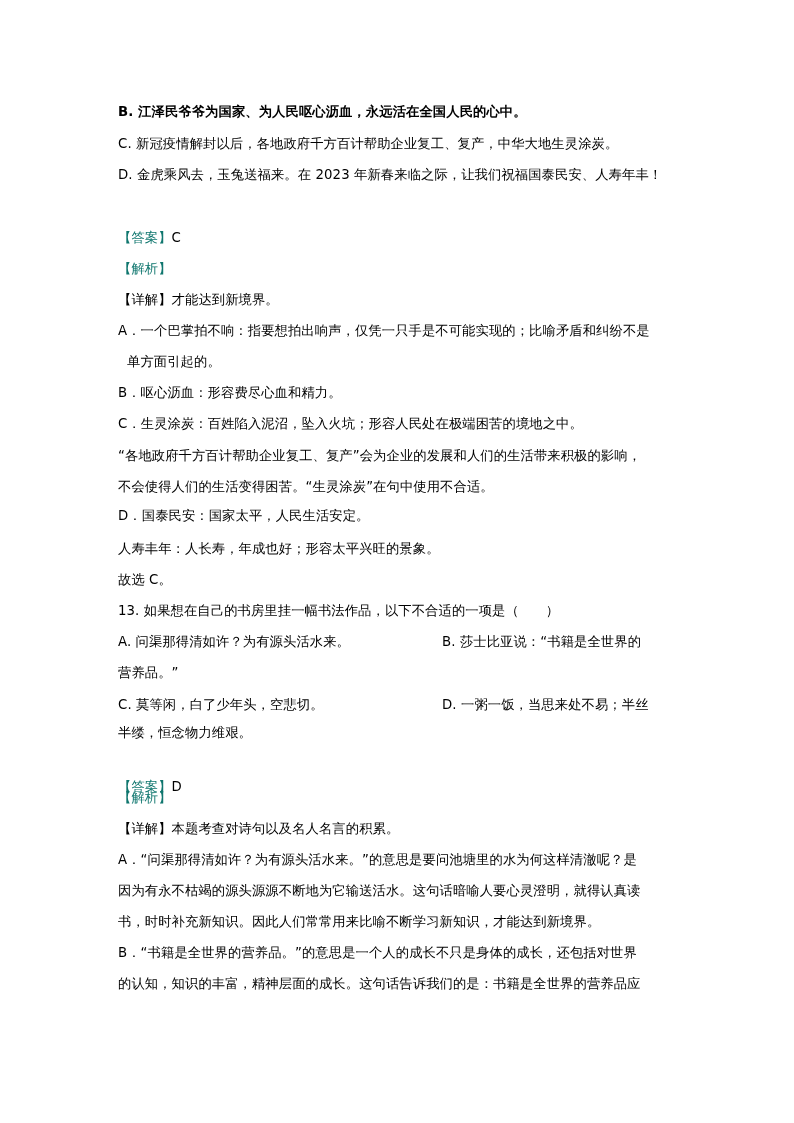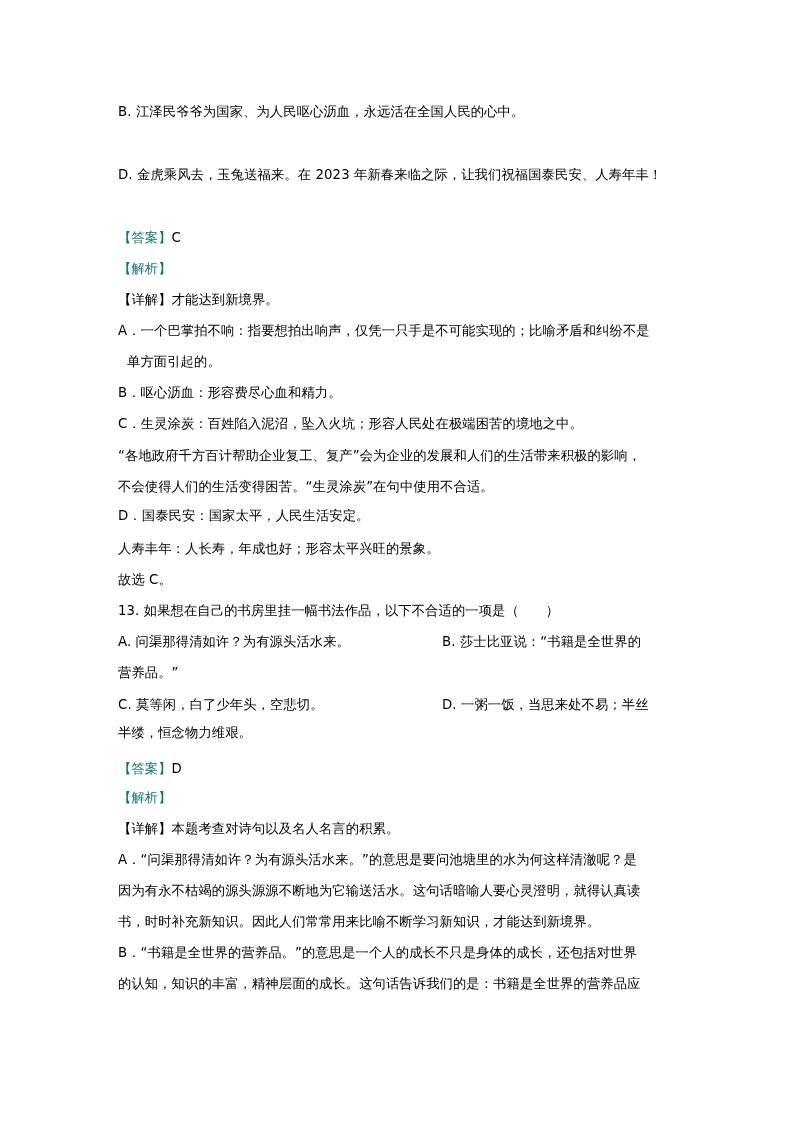--- a/index.html
+++ b/index.html
@@ -47,21 +47,22 @@
     .two-col {
       width: 560px;
       height: 18px;
     }
   </style>
 </head>
 <body>
 
 <div class="page">
 
-  <div class="line" style="top:103px;">B. 江泽民爷爷为国家、为人民呕心沥血，永远活在全国人民的心中。</div>
+  <div class="line" style="top:103px;font-weight:bold;">B. 江泽民爷爷为国家、为人民呕心沥血，永远活在全国人民的心中。</div>
+  <div class="line" style="top:135px;">C. 新冠疫情解封以后，各地政府千方百计帮助企业复工、复产，中华大地生灵涂炭。</div>
   <div class="line" style="top:166px;">D. 金虎乘风去，玉兔送福来。在 2023 年新春来临之际，让我们祝福国泰民安、人寿年丰！</div>
 
   <div class="line" style="top:229px;">
     <span class="label">【答案】</span><span class="answer-letter">C</span>
   </div>
   <div class="line label" style="top:260px;">【解析】</div>
   <div class="line" style="top:291px;">【详解】才能达到新境界。</div>
   <div class="line" style="top:322px;">A．一个巴掌拍不响：指要想拍出响声，仅凭一只手是不可能实现的；比喻矛盾和纠纷不是</div>
   <div class="line" style="top:353px;margin-left:9px;">单方面引起的。</div>
   <div class="line" style="top:384px;">B．呕心沥血：形容费尽心血和精力。</div>
@@ -77,21 +78,21 @@
     <span class="col-left">A. 问渠那得清如许？为有源头活水来。</span>
     <span class="col-right" style="left:324px;">B. 莎士比亚说：“书籍是全世界的</span>
   </div>
   <div class="line" style="top:664px;">营养品。”</div>
   <div class="line two-col" style="top:696px;">
     <span class="col-left">C. 莫等闲，白了少年头，空悲切。</span>
     <span class="col-right" style="left:324px;">D. 一粥一饭，当思来处不易；半丝</span>
   </div>
   <div class="line" style="top:724px;">半缕，恒念物力维艰。</div>
 
-  <div class="line" style="top:760px;text-align:right;">
+  <div class="line" style="top:778px;text-align:right;">
     <span class="label">【答案】</span><span class="answer-letter">D</span>
   </div>
   <div class="line label" style="top:789px;">【解析】</div>
   <div class="line" style="top:820px;">【详解】本题考查对诗句以及名人名言的积累。</div>
   <div class="line" style="top:851px;">A．“问渠那得清如许？为有源头活水来。”的意思是要问池塘里的水为何这样清澈呢？是</div>
   <div class="line" style="top:882px;">因为有永不枯竭的源头源源不断地为它输送活水。这句话暗喻人要心灵澄明，就得认真读</div>
   <div class="line" style="top:913px;">书，时时补充新知识。因此人们常常用来比喻不断学习新知识，才能达到新境界。</div>
   <div class="line" style="top:944px;">B．“书籍是全世界的营养品。”的意思是一个人的成长不只是身体的成长，还包括对世界</div>
   <div class="line" style="top:975px;">的认知，知识的丰富，精神层面的成长。这句话告诉我们的是：书籍是全世界的营养品应</div>
 

